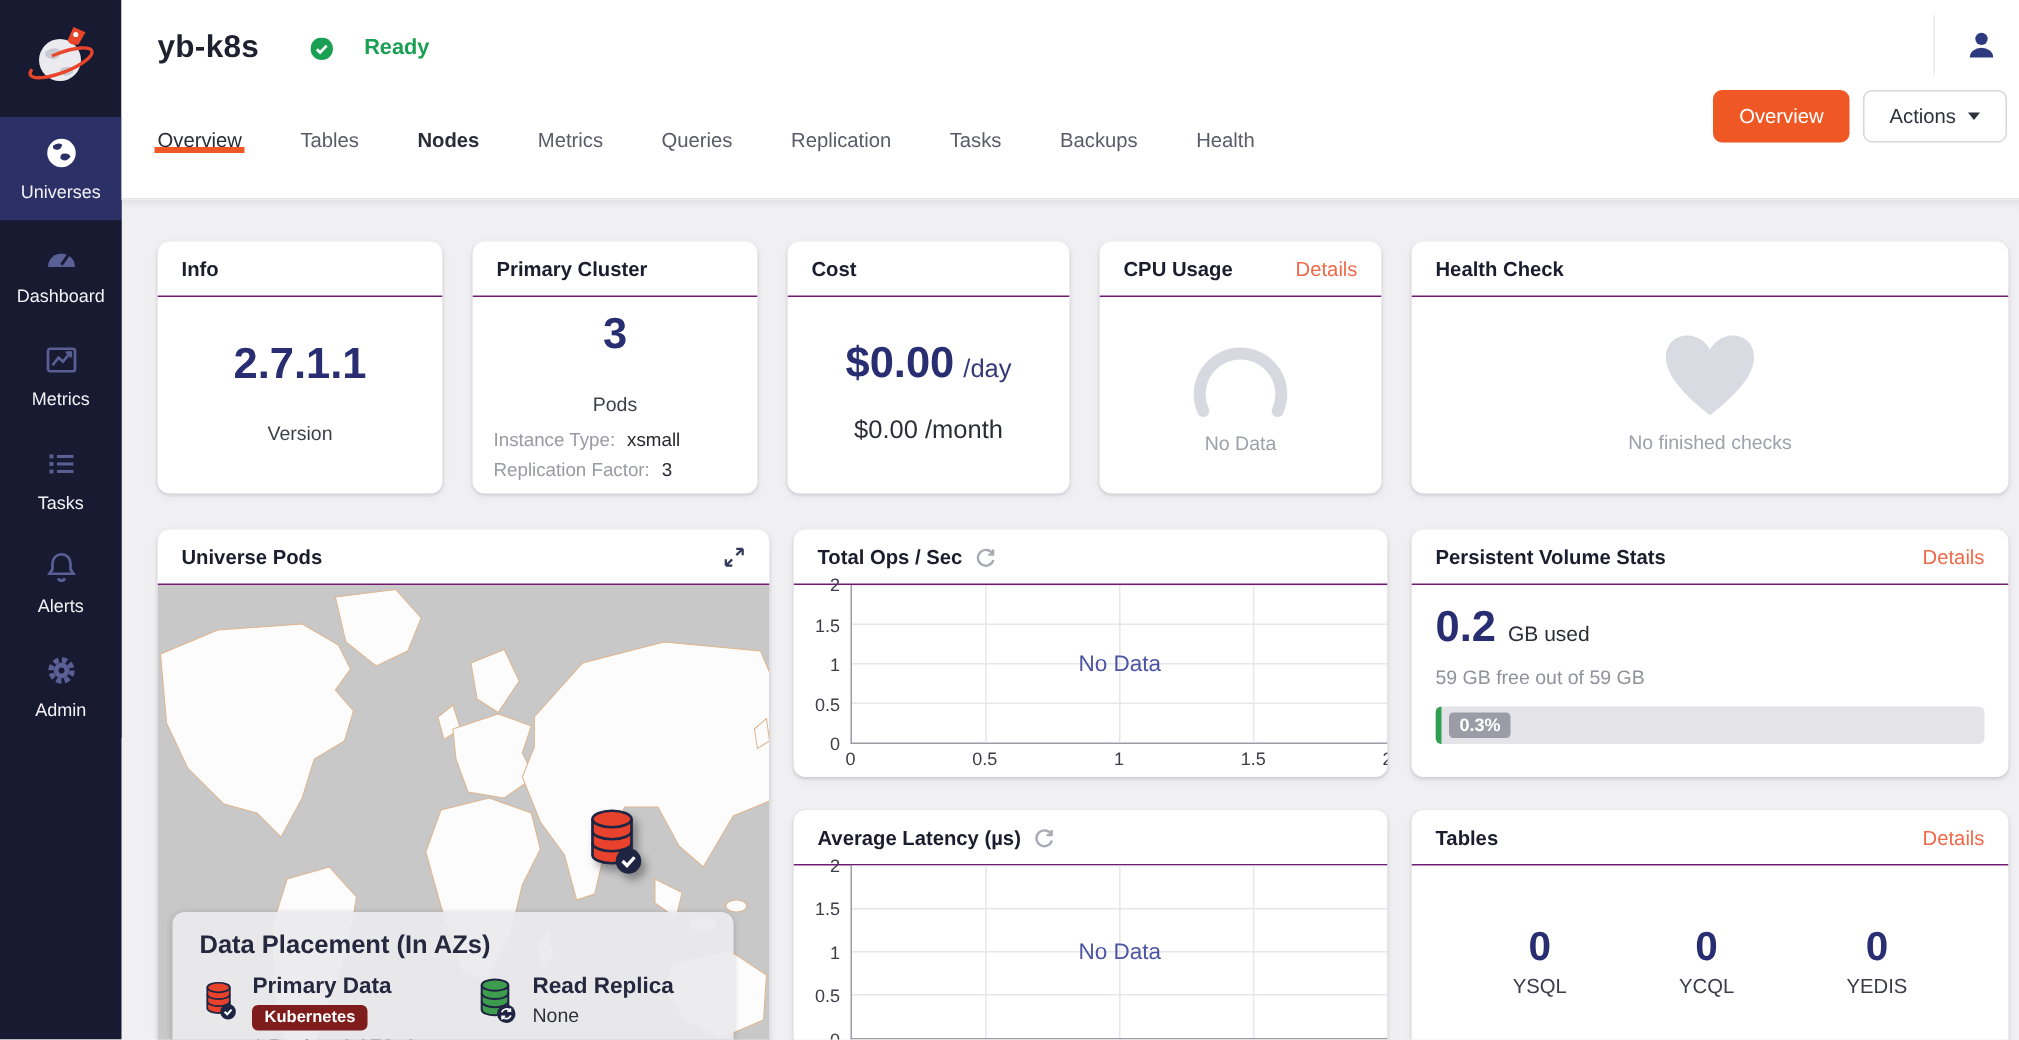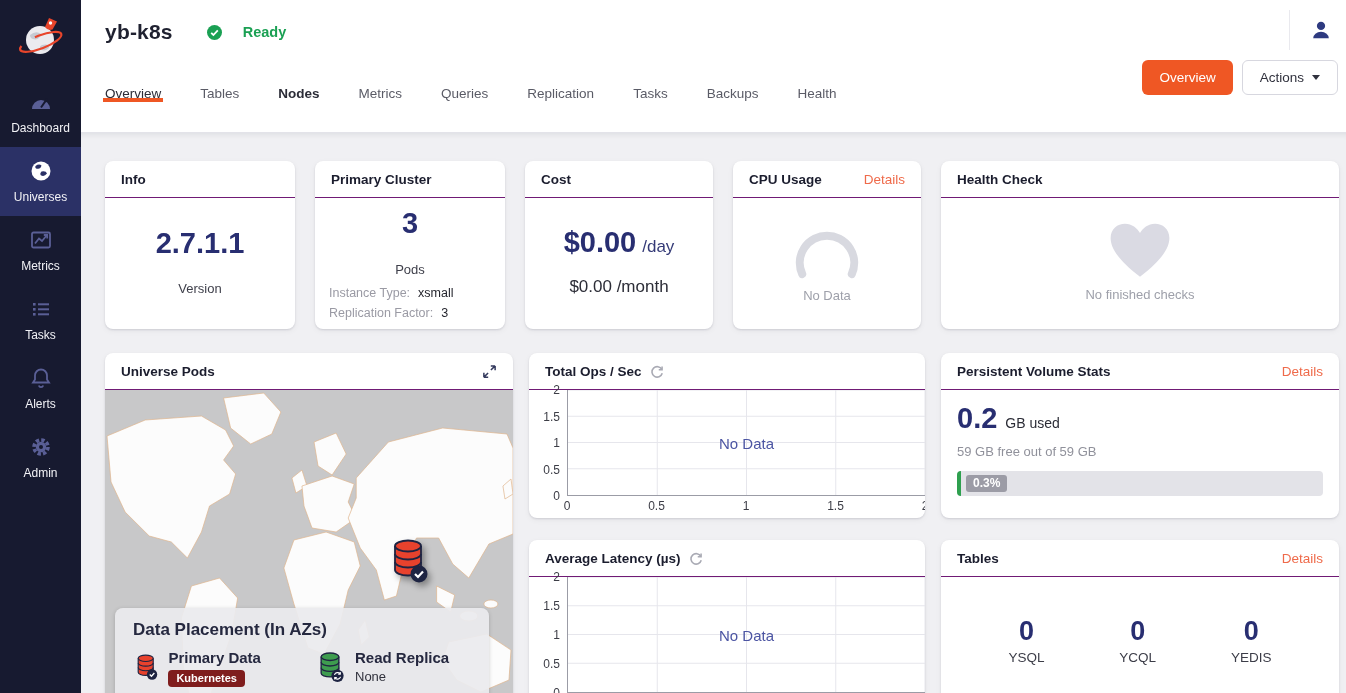--- a/index.html
+++ b/index.html
@@ -115,35 +115,35 @@
         <path d="M15 22 q6 -5 11 -1 q-2 7 -8 5 q-3 -1 -3 -4 z" fill="#C7CAD3"></path>
         <path d="M27 32 q7 -2 7 3 q-6 5 -9 0 q-.5 -2 2 -3 z" fill="#C7CAD3"></path>
         <g transform="rotate(-21 25 27)">
           <ellipse cx="25" cy="29" rx="22" ry="6.5" fill="none" stroke="#E8452B" stroke-width="2.2" stroke-dasharray="52 16"></ellipse>
         </g>
         <path d="M34 5 l8 3.5 l-4.5 8 q-5 1.5 -7.5 -2.5 z" fill="#E8452B"></path>
         <circle cx="35.5" cy="10" r="1.7" fill="#fff"></circle>
       </svg>
     </div>
 
-    <div class="nav-item">
-      <svg class="nav-icon" viewBox="0 0 24 24">
-        <path d="M3 19 a9 9 0 1 1 18 0 z" fill="currentColor"></path>
-        <path d="M12 17.5 L18.2 8.6" stroke="var(--item-bg)" stroke-width="2" fill="none"></path>
-      </svg>
-      <span class="nav-label">Dashboard</span>
-    </div>
-
     <div class="nav-item active">
       <svg class="nav-icon" viewBox="0 0 24 24">
         <circle cx="12" cy="12" r="9.5" fill="currentColor"></circle>
         <path d="M6.5 7 q3.5 -2.5 6 -.5 q-1 4 -4.5 3.2 q-2.3 -.4 -1.5 -2.7 z" fill="var(--item-bg)"></path>
         <path d="M12.5 12.5 q4.5 -1 5.5 2 q-3 4 -6.5 1.5 q-.8 -2 1 -3.5 z" fill="var(--item-bg)"></path>
       </svg>
       <span class="nav-label">Universes</span>
+    </div>
+
+    <div class="nav-item">
+      <svg class="nav-icon" viewBox="0 0 24 24">
+        <path d="M3 19 a9 9 0 1 1 18 0 z" fill="currentColor"></path>
+        <path d="M12 17.5 L18.2 8.6" stroke="var(--item-bg)" stroke-width="2" fill="none"></path>
+      </svg>
+      <span class="nav-label">Dashboard</span>
     </div>
 
     <div class="nav-item">
       <svg class="nav-icon" viewBox="0 0 24 24">
         <rect x="3" y="4.5" width="18" height="15" rx="1.5" fill="none" stroke="currentColor" stroke-width="1.8"></rect>
         <path d="M6 15.5 l4 -5 l3 2.5 l5 -6" fill="none" stroke="currentColor" stroke-width="1.8"></path>
         <path d="M14.8 7 h3.4 v3.4" fill="none" stroke="currentColor" stroke-width="1.8"></path>
       </svg>
       <span class="nav-label">Metrics</span>
     </div>

